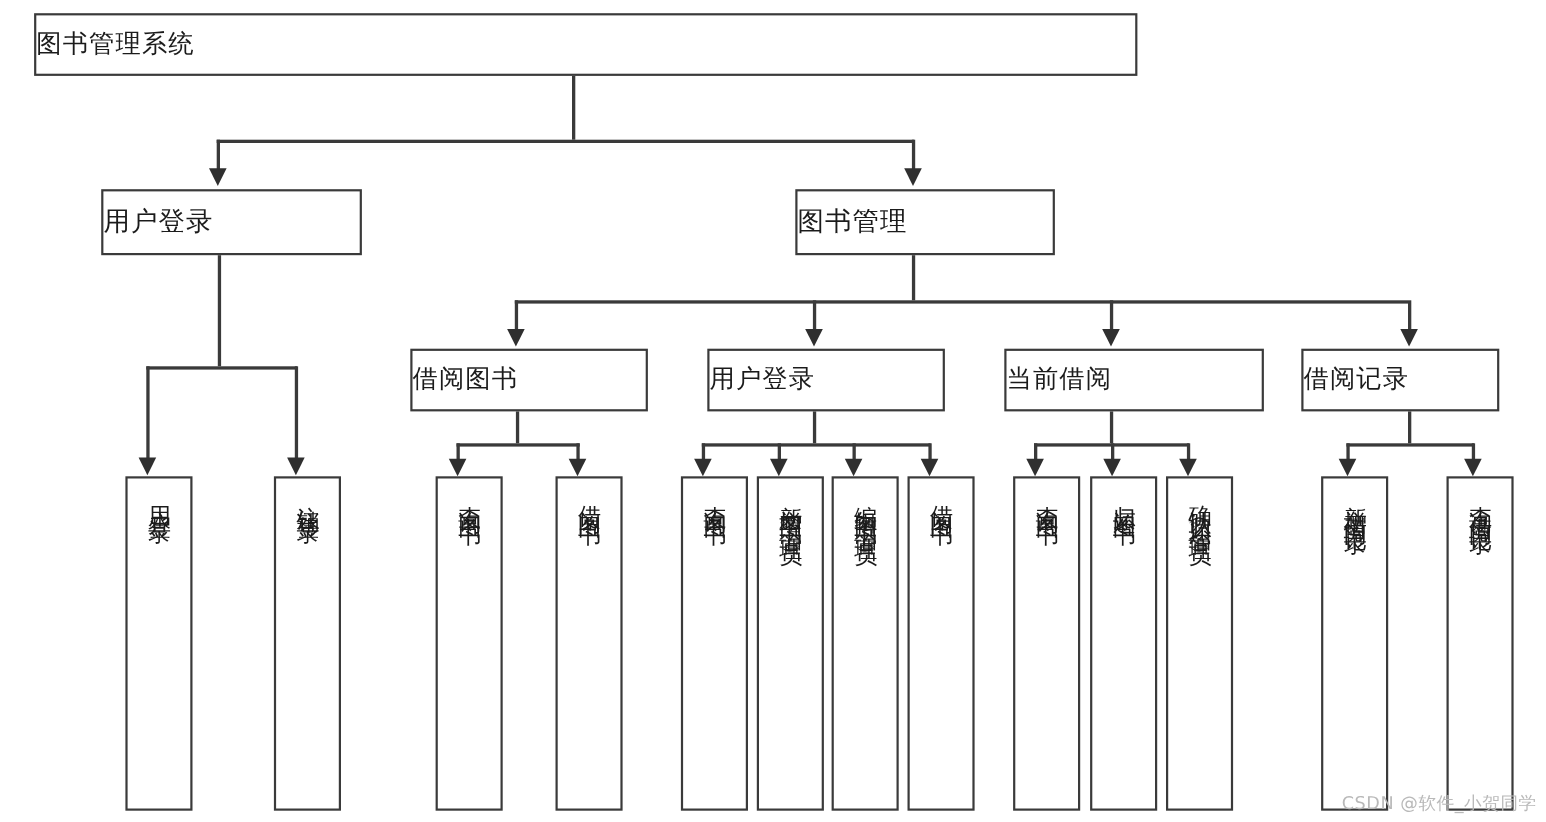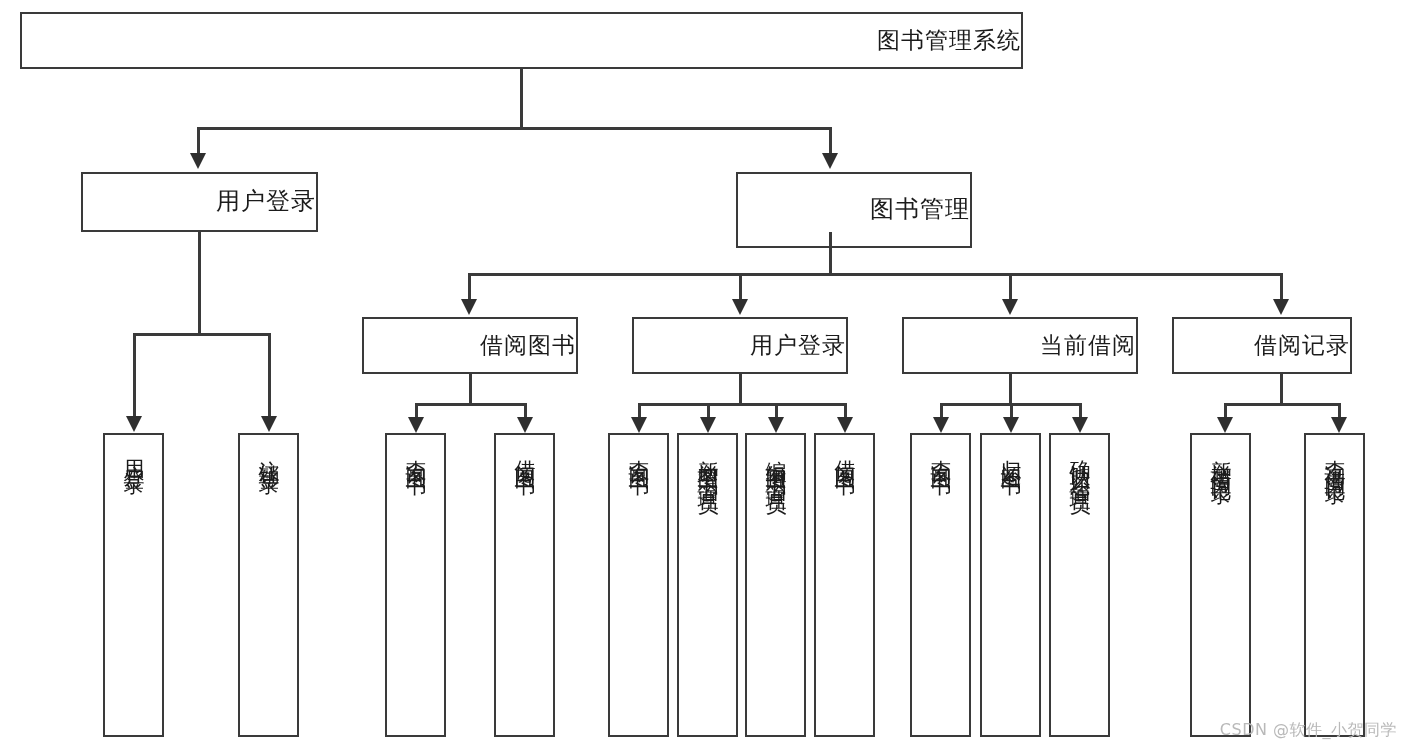--- a/index.html
+++ b/index.html
@@ -19,23 +19,24 @@
     overflow: hidden;
   }
   
   .node {
     position: absolute;
     box-sizing: border-box;
     border: 2.5px solid #3a3a3a;
     background: #ffffff;
     display: flex;
     align-items: center;
-    justify-content: flex-end;
+    justify-content: flex-start;
     color: #1b1b1b;
     line-height: 1.32;
+    margin-left: 11px;
   }
   .node .label {
     display: block;
     text-align: center;
     white-space: pre-line;
   }
   
   .node.horiz .label {
     font-size: 23px;
     letter-spacing: 1px;
@@ -100,21 +101,21 @@
 
   <div class="vline" style="left:197px; top:127px; height:28px;"></div>
   <div class="arrow" style="left:190px; top:153px;"></div>
   <div class="vline" style="left:829px; top:127px; height:28px;"></div>
   <div class="arrow" style="left:822px; top:153px;"></div>
 
   <div class="node horiz lvl1" style="left:81px; top:172px; width:237px; height:60px;">
     <span class="label">用户登录</span>
   </div>
 
-  <div class="node horiz lvl1" style="left:736px; top:172px; width:236px; height:76px;">
+  <div class="node horiz lvl1" style="left:712px; top:172px; width:236px; height:60px;">
     <span class="label">图书管理</span>
   </div>
 
   <div class="vline" style="left:198px; top:232px; height:101px;"></div>
   <div class="hline" style="left:133px; top:333px; width:137px;"></div>
   <div class="vline" style="left:133px; top:333px; height:85px;"></div>
   <div class="arrow" style="left:126px; top:416px;"></div>
   <div class="vline" style="left:268px; top:333px; height:85px;"></div>
   <div class="arrow" style="left:261px; top:416px;"></div>
 

